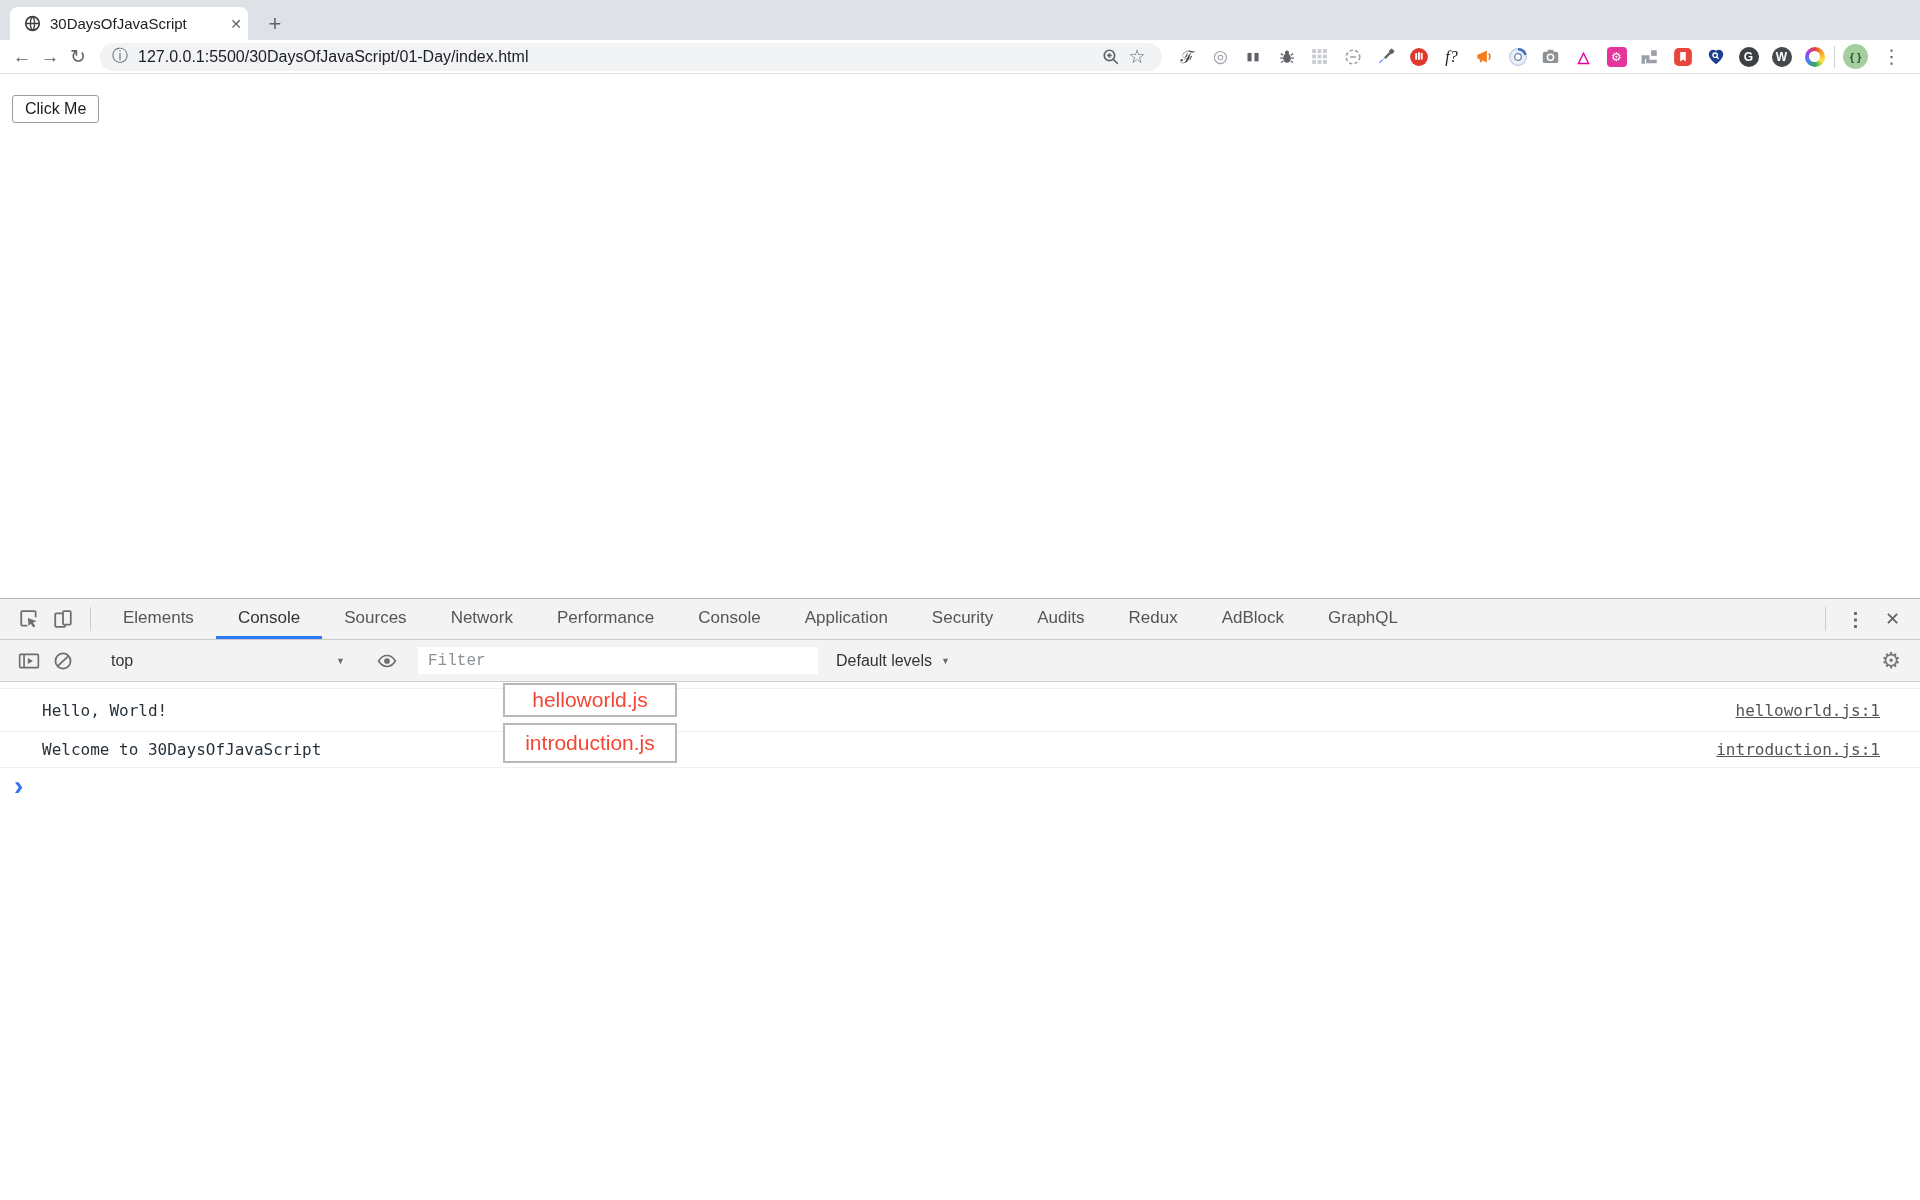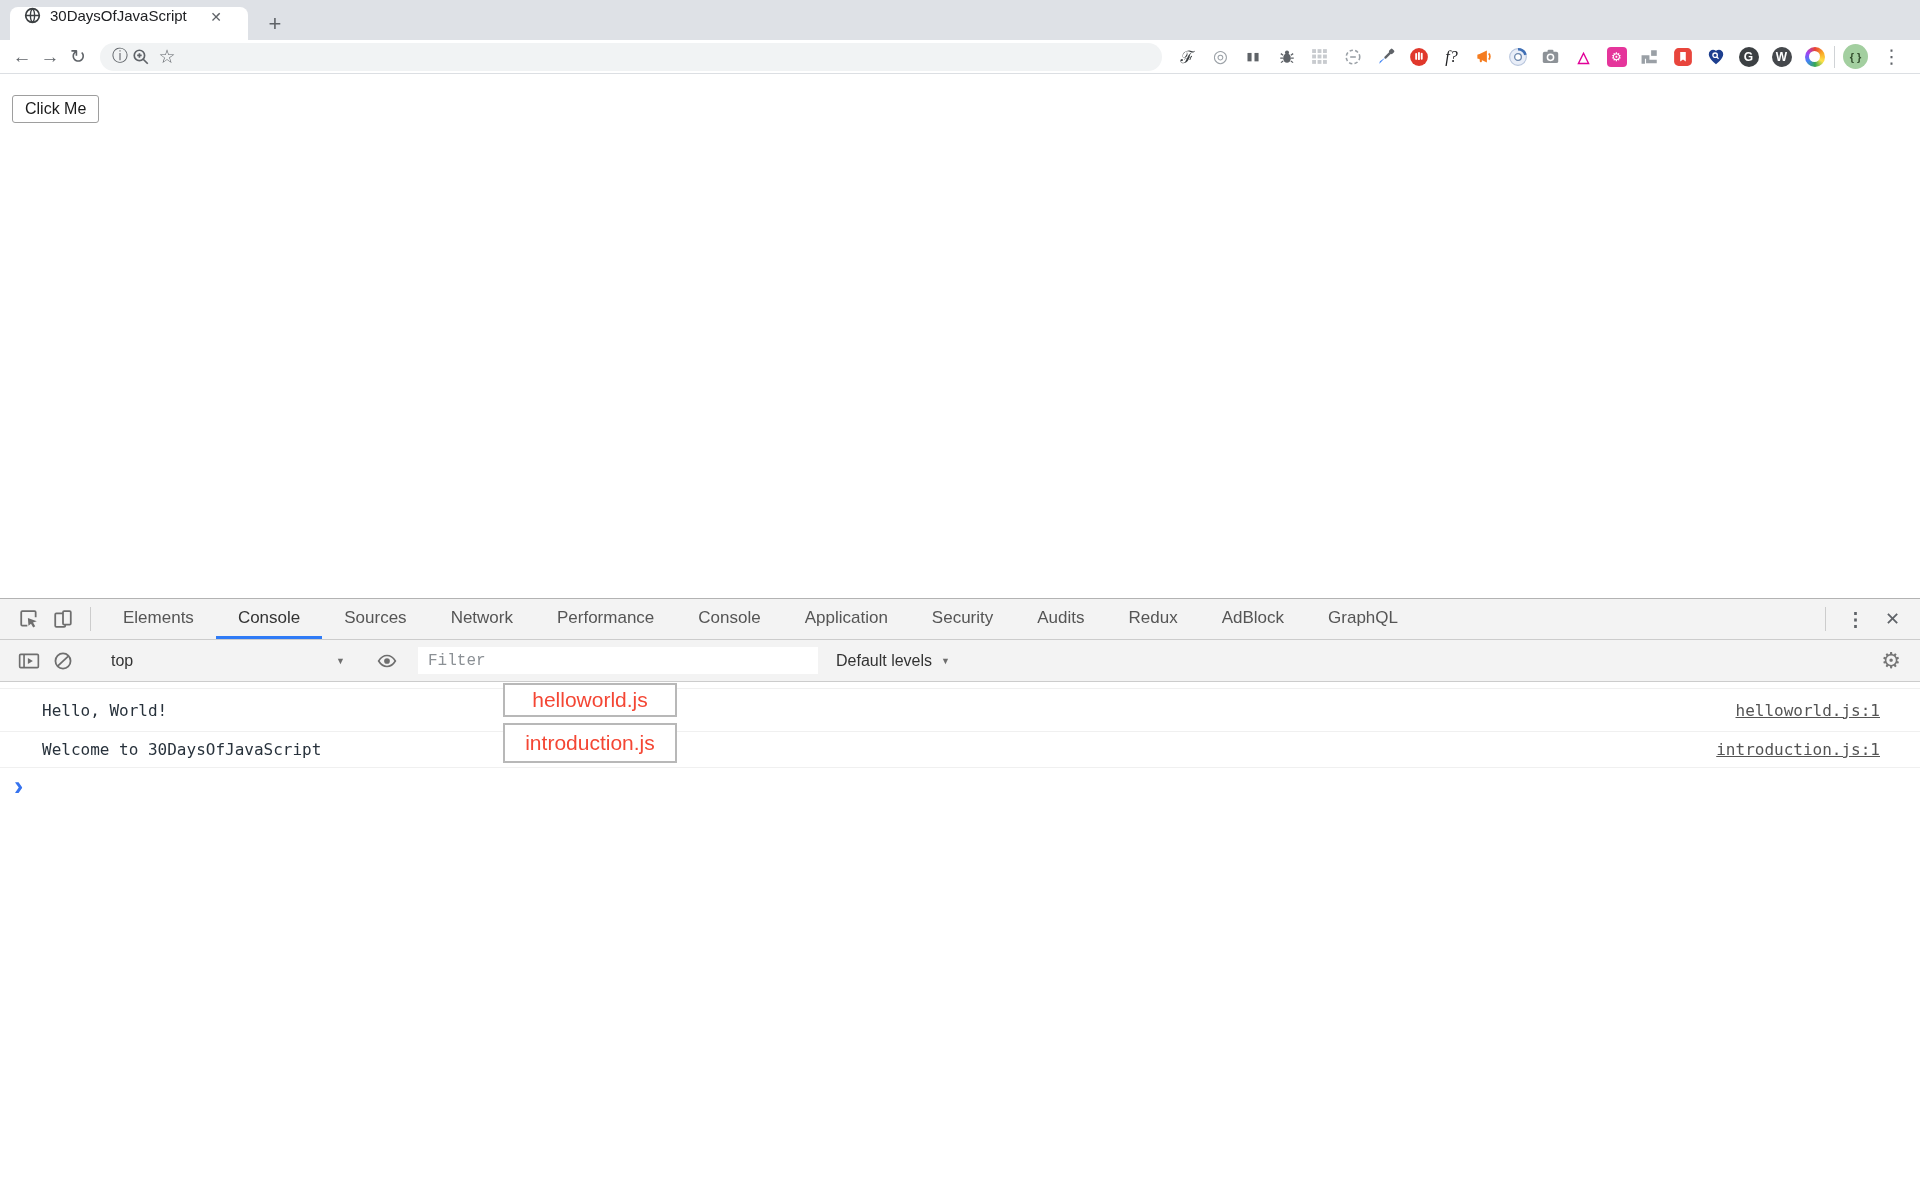--- a/index.html
+++ b/index.html
@@ -2,21 +2,21 @@
 <html><head>
 <meta charset="utf-8">
 <style>
   * { margin:0; padding:0; box-sizing:border-box; }
   html,body { width:1920px; height:1200px; overflow:hidden; background:#fff;
               font-family:"Liberation Sans", sans-serif; }
 
   
   .tabstrip { position:relative; height:40px; background:#dee1e6; }
   .tab { position:absolute; left:10px; top:7px; width:238px; height:33px; background:#fff;
-         border-radius:8px 8px 0 0; display:flex; padding:0 22px 0 14px; }
+         border-radius:8px 8px 0 0; display:flex; align-items:center; padding:0 2px 0 14px; }
   .tab-title { font-size:15px; color:#202124; margin-left:9px; flex:1; white-space:nowrap;
                overflow:hidden; }
   .tab-close { color:#5f6368; font-size:14px; cursor:default; padding:2px 4px; }
   .newtab { position:absolute; left:258px; top:7px; width:34px; height:33px; display:flex;
             align-items:center; justify-content:center; font-size:22px; color:#5f6368; }
 
   .toolbar { height:34px; background:#fff; border-bottom:1px solid #dcdfe3; display:flex;
              align-items:center; padding:0 10px 0 8px; }
   .navbtn { width:28px; height:28px; display:flex; align-items:center; justify-content:center;
             font-size:19px; color:#5f6368; }
@@ -116,20 +116,21 @@
   <div class="newtab">+</div>
 </div>
 
 <div class="toolbar">
   <div class="navbtn">←</div>
   <div class="navbtn">→</div>
   <div class="navbtn">↻</div>
 
   <div class="omnibox">
     <span class="omni-info">ⓘ</span>
+    <span class="omni-url">127.0.0.1:5500/30DaysOfJavaScript/01-Day/index.html</span>
     <span class="omni-ic">
       <svg width="18" height="18" viewBox="0 0 16 16">
         <circle cx="6.6" cy="6.6" r="4.6" fill="none" stroke="#5f6368" stroke-width="1.5"></circle>
         <path d="M6.6 4.6v4 M4.6 6.6h4 M10 10l4 4" stroke="#5f6368" stroke-width="1.5" fill="none"></path>
       </svg>
     </span>
     <span class="omni-ic star">☆</span>
   </div>
 
   <div class="ext-row">

